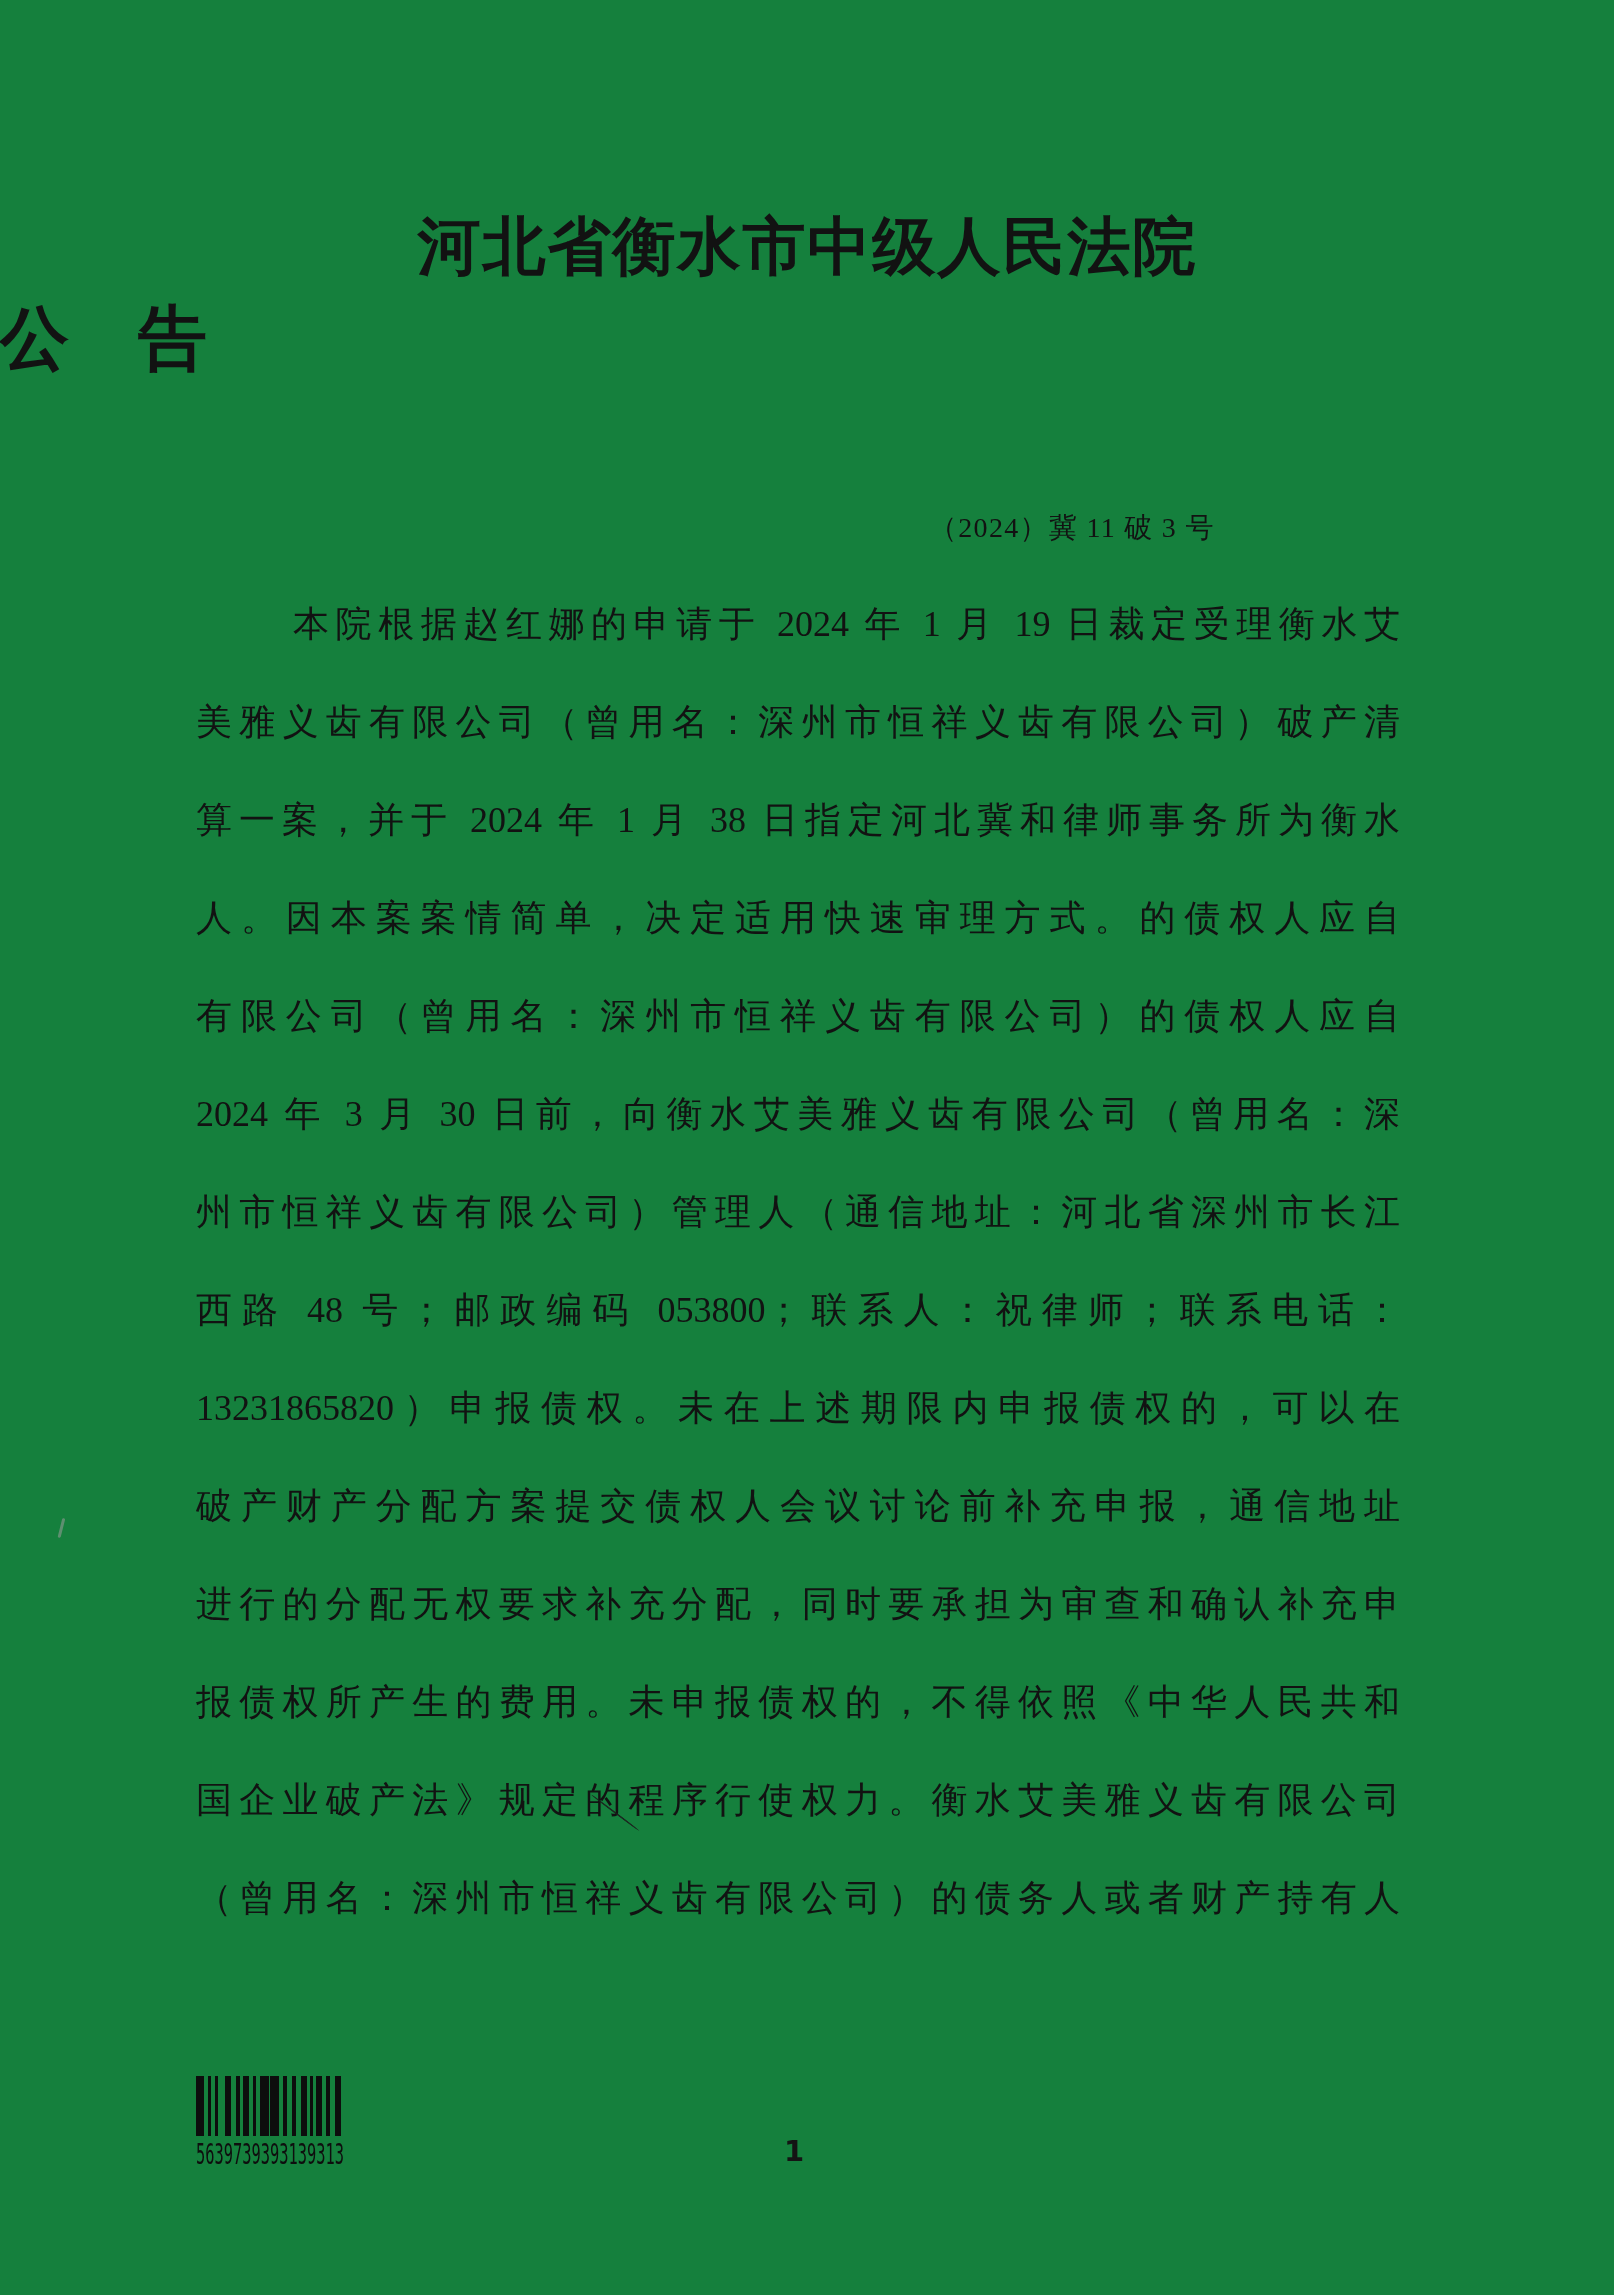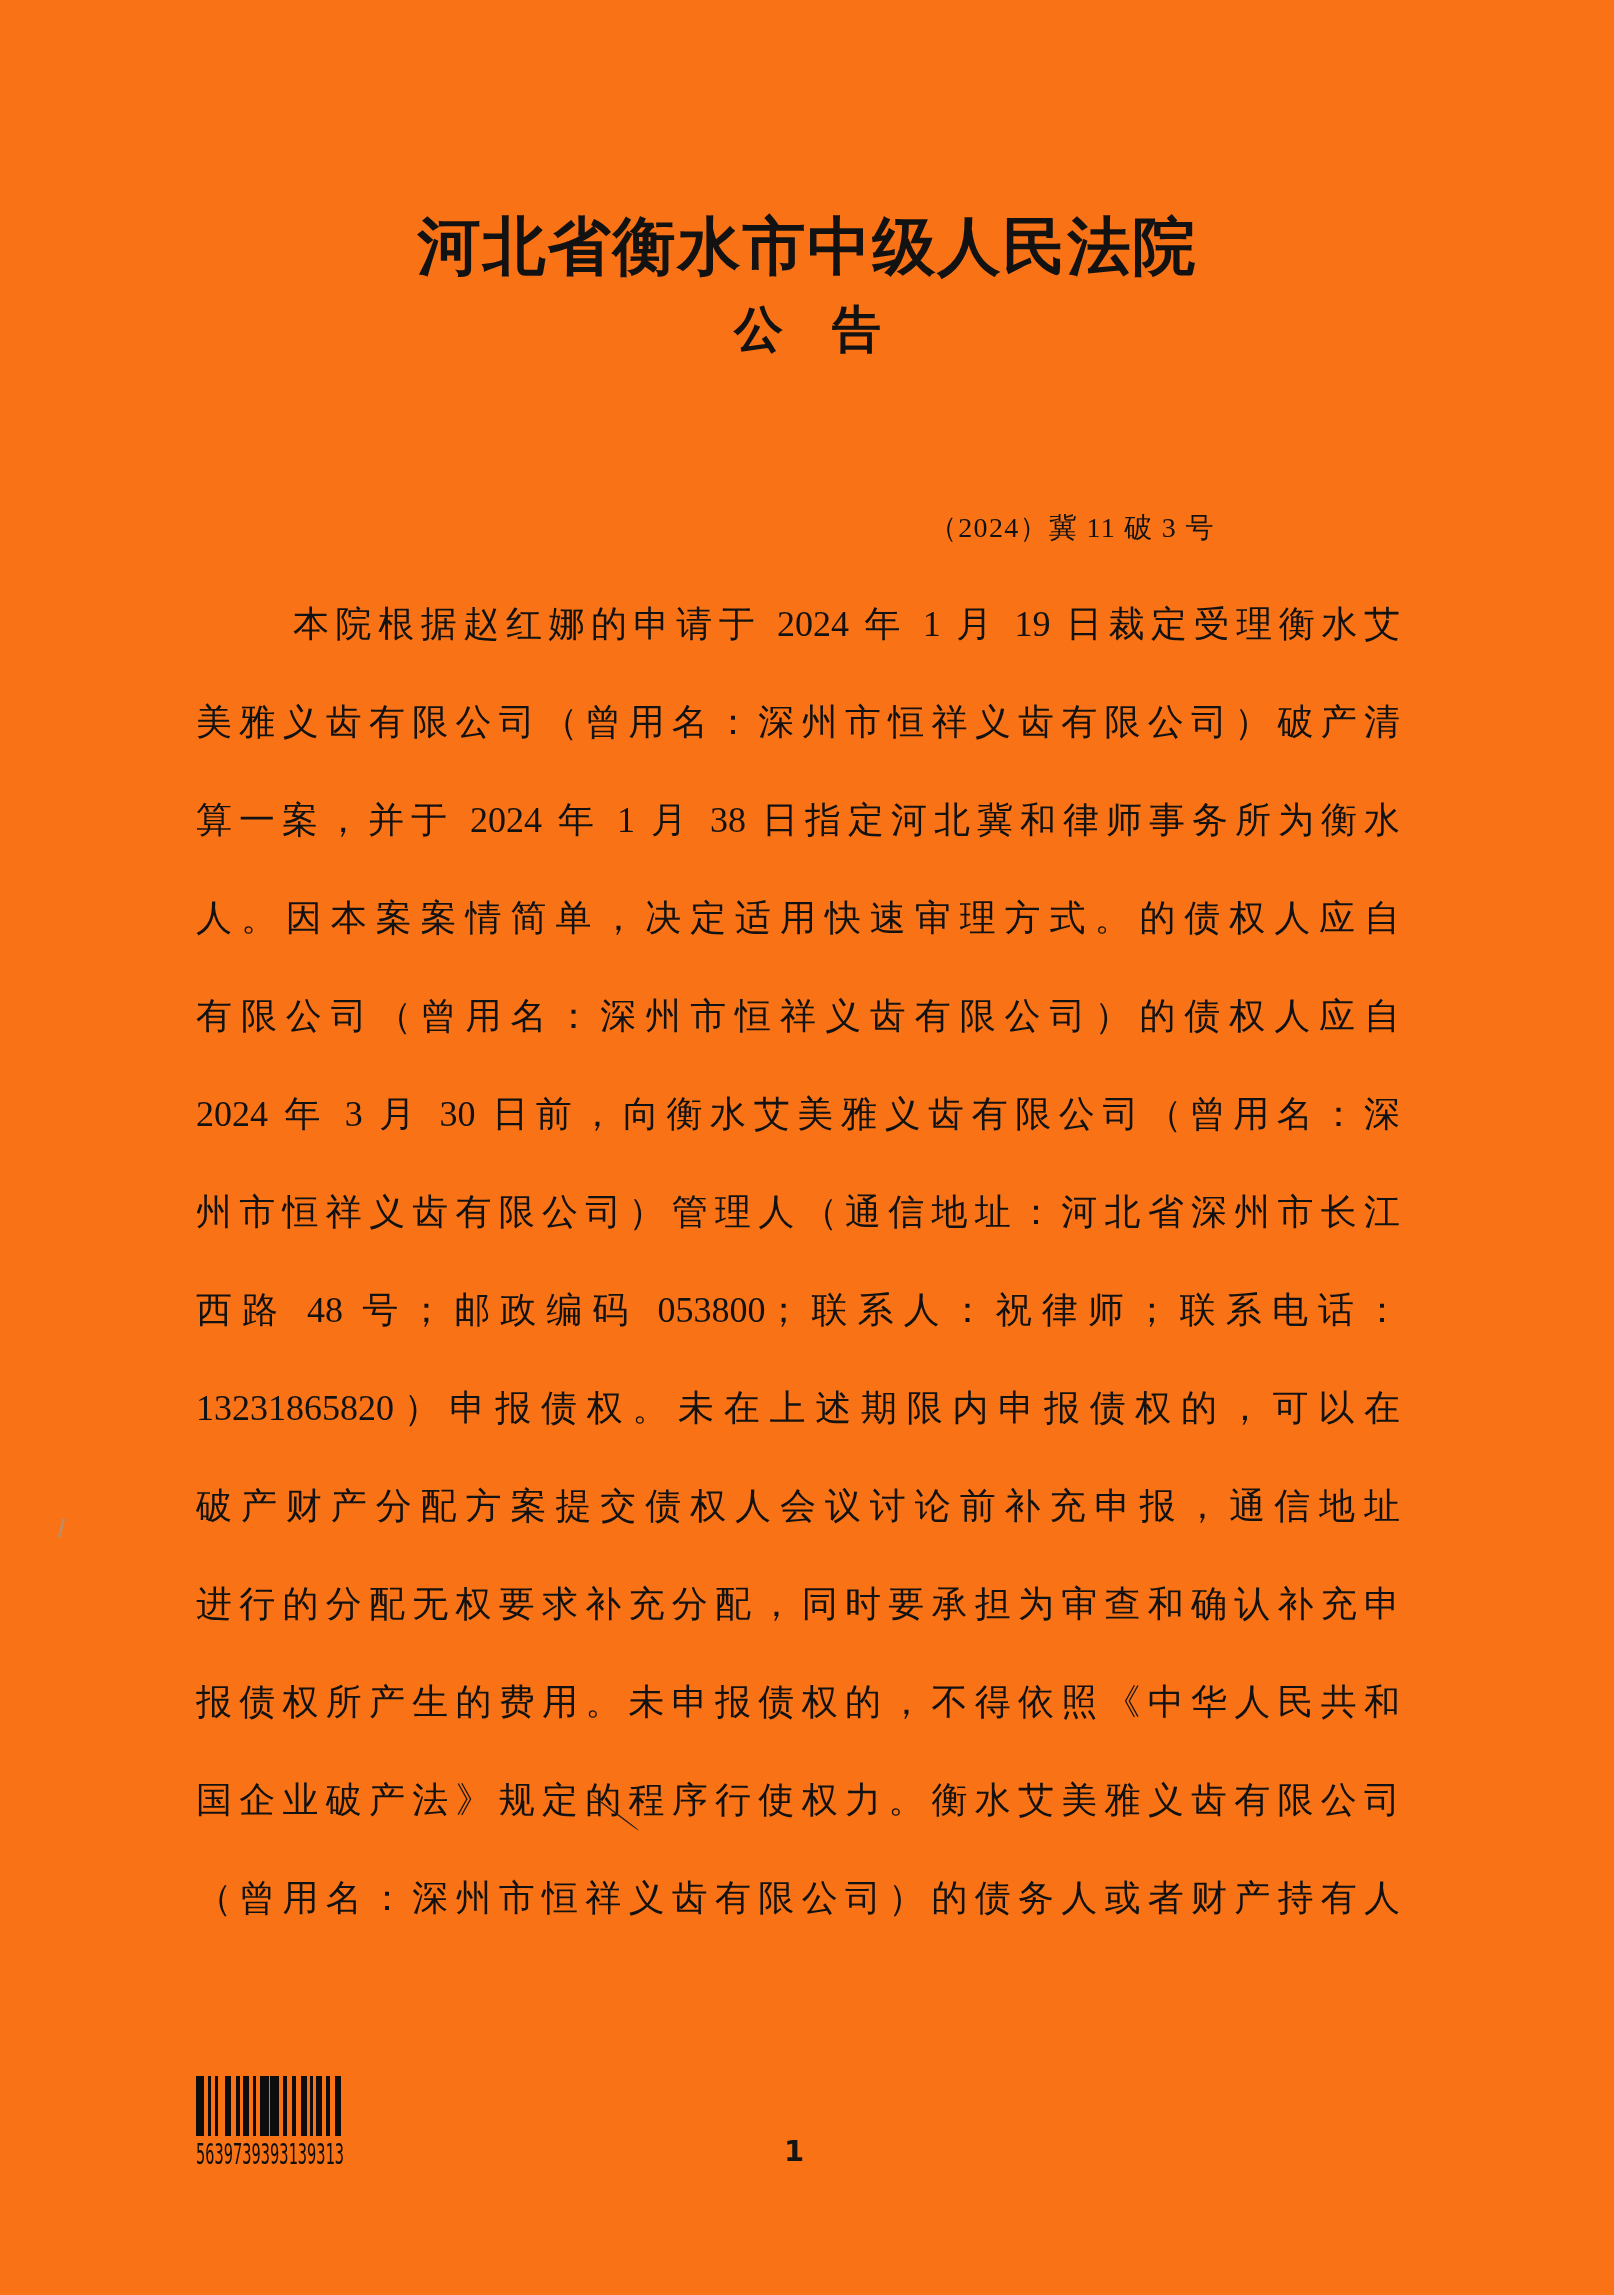--- a/index.html
+++ b/index.html
@@ -5,21 +5,21 @@
   html, body {
     margin: 0;
     padding: 0;
     background: #e8e8e8;
   }
   .page {
     position: relative;
     width: 1615px;
     height: 2295px;
     margin: 0 auto;
-    background: #f97316;
+    background: #15803d;
     overflow: hidden;
     font-family: "Liberation Serif", "DejaVu Serif", serif;
     color: #121212;
   }
   
   .court-name {
     position: absolute;
     top: 216px;
     left: 0;
     width: 100%;
@@ -28,22 +28,22 @@
     font-weight: bold;
     line-height: 1;
     letter-spacing: 2px;
     white-space: nowrap;
   }
   .doc-title {
     position: absolute;
     top: 305px;
     left: 0;
     width: 100%;
-    text-align: center;
-    font-size: 49px;
+    text-align: left;
+    font-size: 69px;
     font-weight: bold;
     line-height: 1;
     white-space: nowrap;
   }
   .case-number {
     position: absolute;
     top: 512px;
     left: 929px;
     font-size: 28px;
     line-height: 1.15;

